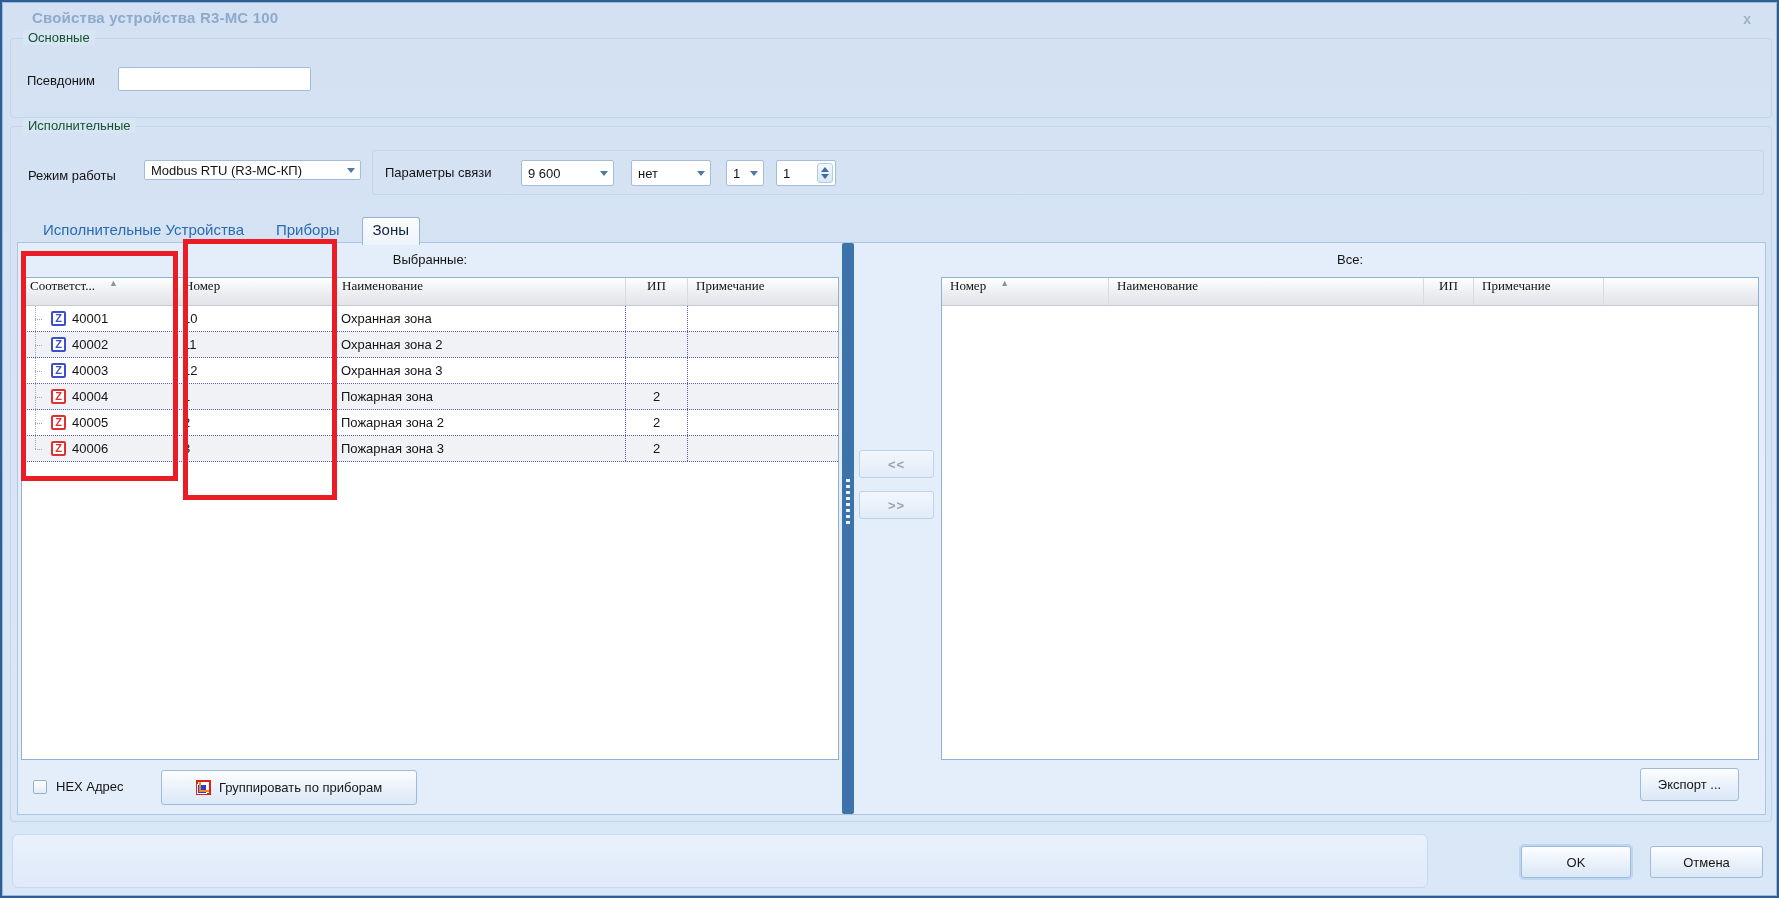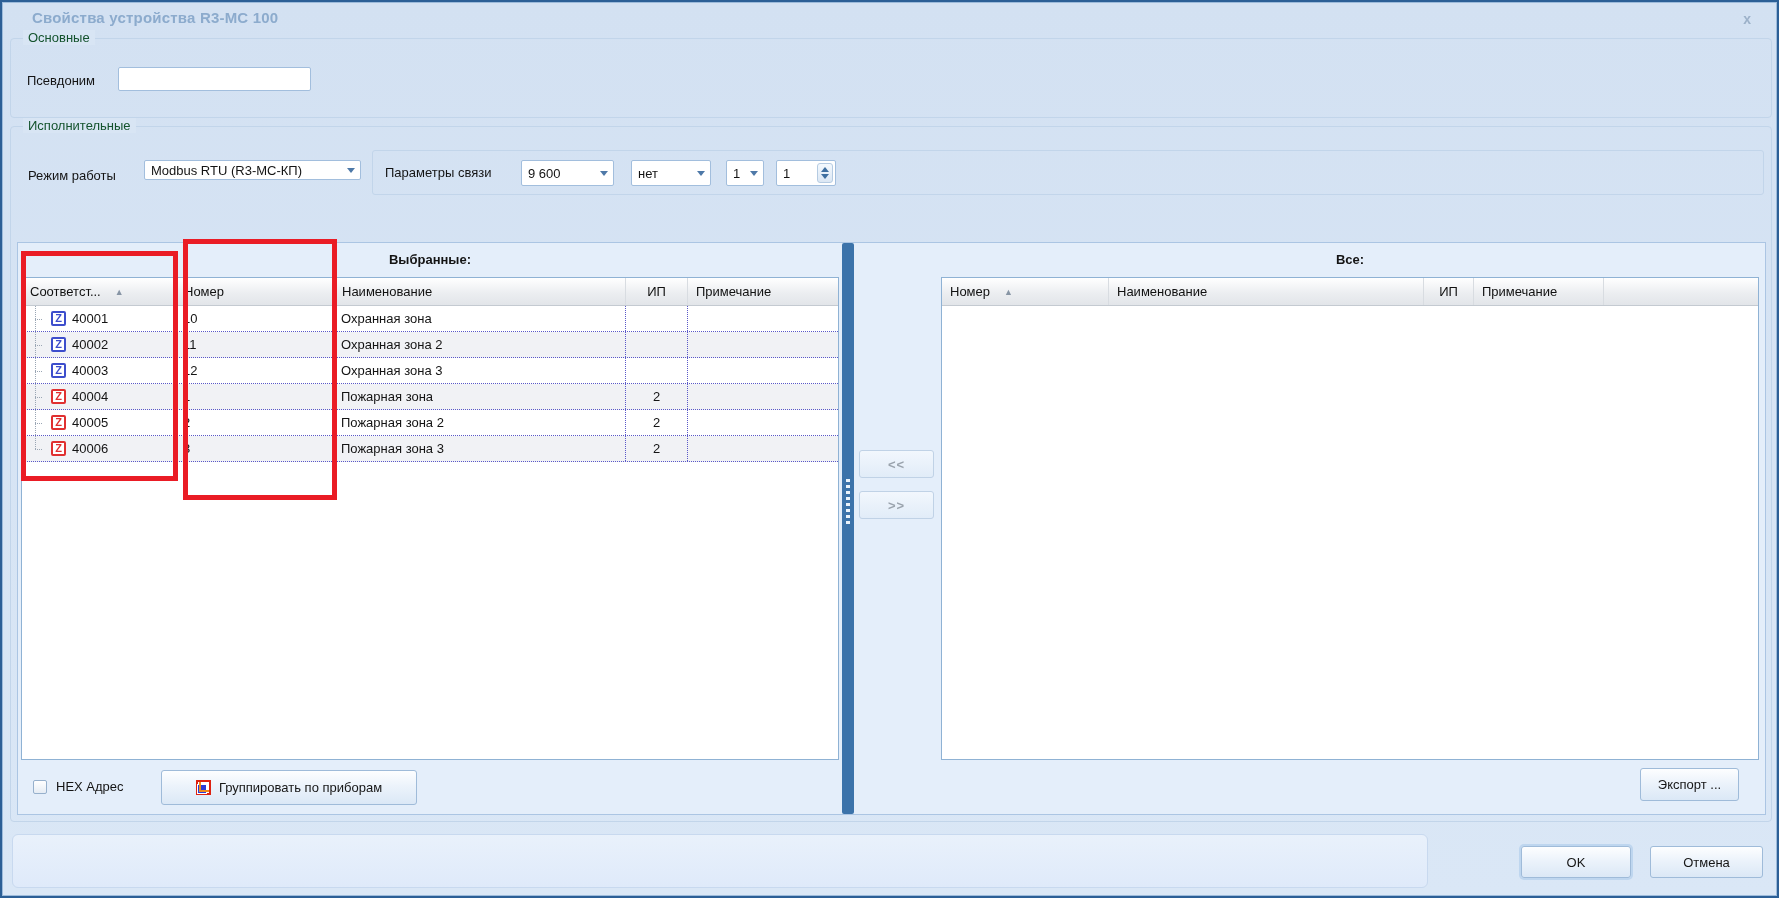--- a/index.html
+++ b/index.html
@@ -34,26 +34,26 @@
   .spin{position:absolute;right:2px;top:2px;bottom:2px;width:16px;background:linear-gradient(#f4f9fe,#dbe7f4);border:1px solid #b5cbe2;border-radius:3px;display:flex;flex-direction:column;align-items:center;justify-content:center;gap:2px;}
   .tri-up{width:0;height:0;border:4px solid transparent;border-bottom:5px solid #3f6fa0;margin-top:-3px;}
   .tri-down{width:0;height:0;border:4px solid transparent;border-top:5px solid #3f6fa0;margin-bottom:-3px;}
 
   .tab-strip{position:absolute;left:22px;top:88px;height:28px;display:flex;align-items:flex-end;gap:12px;}
   .tab{font-size:15px;color:#2a6bb2;padding:3px 10px 5px;cursor:default;white-space:nowrap;}
   .tab.active{background:linear-gradient(#fcfdff,#edf4fb);border:1px solid #93b4d7;border-bottom:none;border-radius:3px 3px 0 0;color:#16233d;margin-bottom:-2px;padding-bottom:7px;z-index:4;position:relative;}
 
   .tab-page{position:absolute;left:6px;top:115px;width:1749px;height:573px;background:#e4eefa;border:1px solid #abc5e3;}
 
-  .panel-title{position:absolute;top:9px;width:818px;text-align:center;font-size:13px;color:#141414;font-weight:bold;}
+  .panel-title{position:absolute;top:9px;width:818px;text-align:center;font-size:13px;color:#141414;}
 
   .table{position:absolute;top:34px;width:818px;height:483px;background:#fff;border:1px solid #8fb2d4;display:flex;flex-direction:column;overflow:hidden;
     --sep:#5a58c8;}
   .thead{height:28px;display:flex;flex:none;background:linear-gradient(#ffffff,#eceef1 55%,#e2e5e9);border-bottom:1px solid #c4cad1;}
-  .hcell{display:flex;align-items:center;padding-left:8px;border-right:1px solid #d8dce1;font-size:13px;color:#111;overflow:hidden;white-space:nowrap;}
+  .hcell{display:flex;align-items:flex-start;padding-left:8px;border-right:1px solid #d8dce1;font-size:13px;color:#111;overflow:hidden;white-space:nowrap;font-family:Liberation Serif, serif;}
   .hcell.grow{flex:1;border-right:none;}
   .hcell.center{justify-content:center;padding-left:0;}
   .sort{margin-left:14px;font-size:9px;color:#8795a5;}
   .tbody{flex:1;background:#fff;}
   .trow{display:flex;height:26px;align-items:stretch;border-bottom:1px dotted var(--sep);}
   .trow.alt{background:#f1f2f5;}
   .cell{display:flex;align-items:center;padding-left:7px;border-right:1px dotted var(--sep);font-size:13px;overflow:hidden;white-space:nowrap;}
   .cell.grow{flex:1;border-right:none;}
   .cell.center{justify-content:center;padding-left:0;}
   .c-match{padding-left:3px;gap:6px;}
@@ -124,20 +124,25 @@
       </div>
       <div class="spinner" style="left:403px;top:9px;width:60px;height:26px;">
         <span>1</span>
         <span class="spin">
           <i class="tri-up"></i>
           <i class="tri-down"></i>
         </span>
       </div>
     </div>
 
+    <div class="tab-strip">
+        <div class="tab">Исполнительные Устройства</div>
+        <div class="tab">Приборы</div>
+        <div class="tab active">Зоны</div>
+      </div>
 
     <div class="tab-page">
 
       <div class="panel-title" style="left:3px;">Выбранные:</div>
       <div class="panel-title" style="left:923px;">Все:</div>
 
       <div class="table" style="left:3px;">
         <div class="thead">
             <div class="hcell" style="width: 154px;">
               <span>Соответст...</span>

